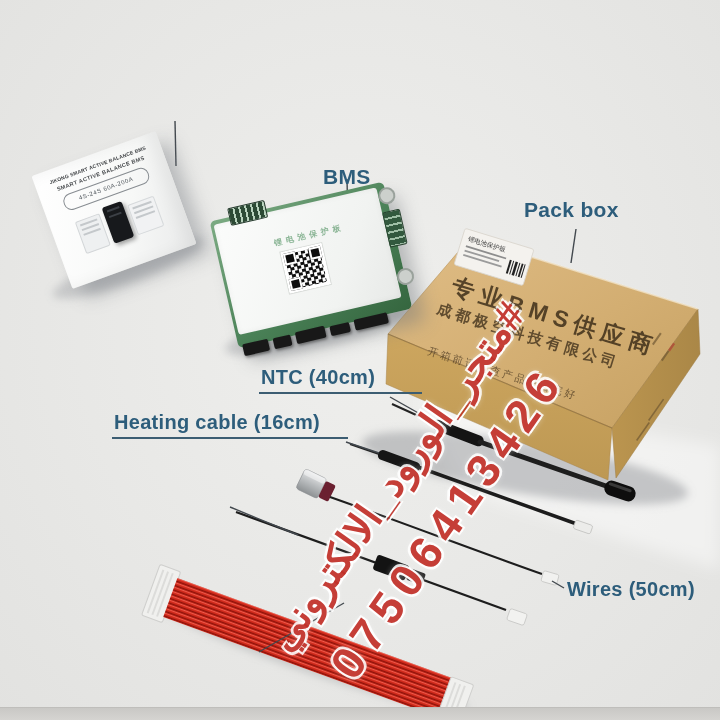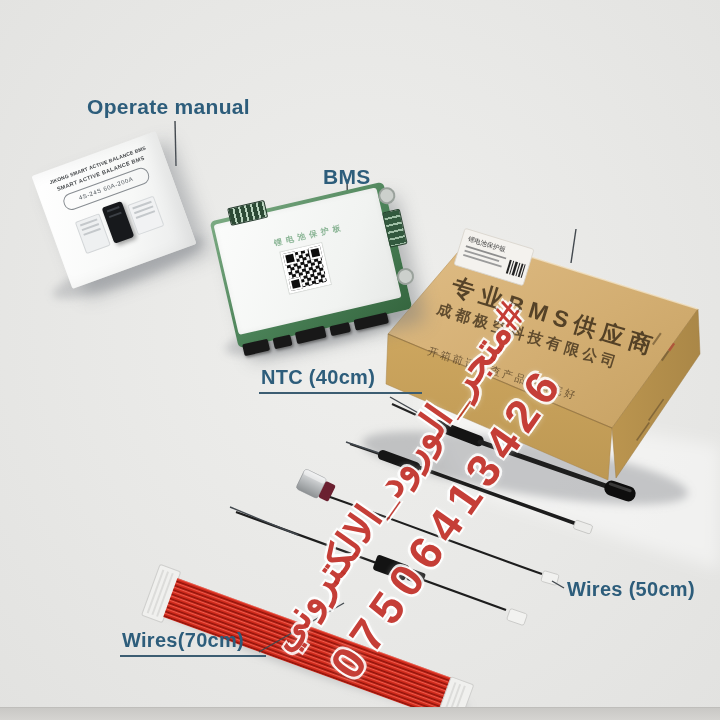--- a/index.html
+++ b/index.html
@@ -275,23 +275,23 @@
       <i style="width:26px;height:12px"></i>
         <i style="width:18px;height:11px"></i>
       <i style="width:30px;height:12px"></i>
         <i style="width:20px;height:10px"></i>
       <i style="width:34px;height:11px"></i>
     </div>
     <span class="tab" style="right:-9px;top:6px"></span>
     <span class="tab" style="right:-9px;bottom:24px"></span>
   </div>
 
-  <div class="lbl big" style="left:87px;top:95px">Operate manual</div>
   <div class="lbl big" style="left:323px;top:165px">BMS</div>
+  <div class="lbl big" style="left:524px;top:198px">Pack box</div>
   <div class="lbl underline" style="left:259px;top:366px;width:155px">NTC (40cm)</div>
+  <div class="lbl underline" style="left:112px;top:411px;width:228px">Heating cable (16cm)</div>
   <div class="lbl" style="left:567px;top:578px">Wires (50cm)</div>
-  <div class="lbl underline" style="left:120px;top:629px;width:138px">Wires(70cm)</div>
 
   <div class="wm handle">#متجر_الورود_الالكتروني</div>
   <div class="wm phone">07506413426</div>
 
   <div class="floor-edge"></div>
 </div>
 
 </body></html>

